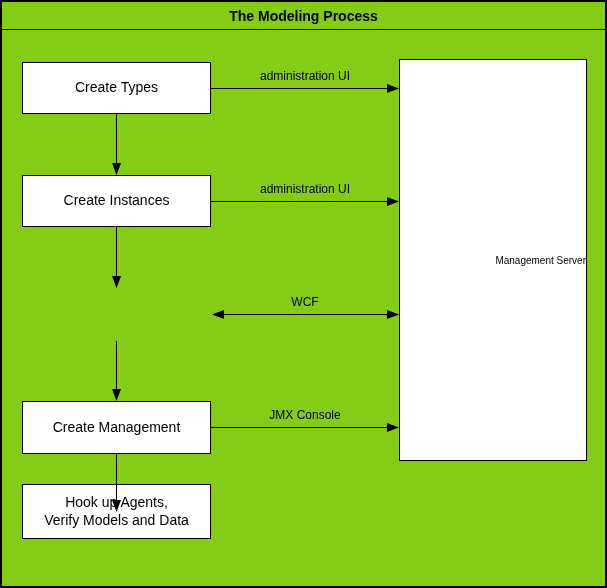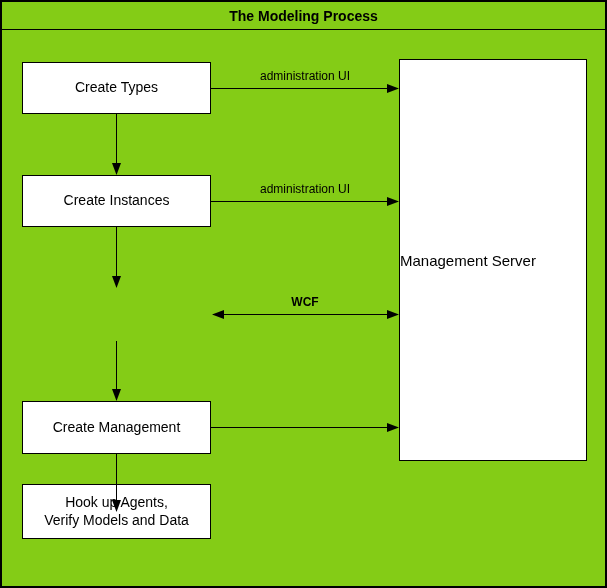--- a/index.html
+++ b/index.html
@@ -59,42 +59,42 @@
     position: absolute;
     left: 397px;
     top: 57px;
     width: 188px;
     height: 402px;
     box-sizing: border-box;
     border: 1px solid #000000;
     background: #ffffff;
     display: flex;
     align-items: center;
-    justify-content: flex-start;
+    justify-content: flex-end;
     text-align: center;
-    font-size: 15px;
+    font-size: 10px;
   }
   .arrows-layer {
     position: absolute;
     top: 0;
     left: 0;
     width: 607px;
     height: 588px;
     pointer-events: none;
   }
   .conn-label {
     position: absolute;
     left: 208px;
     width: 190px;
     text-align: center;
     font-size: 12px;
   }
   .conn-label-0 { top: 67px; }
   .conn-label-1 { top: 180px; }
-  .conn-label-2 { top: 293px; font-weight: bold; }
+  .conn-label-2 { top: 293px; }
   .conn-label-3 { top: 406px; }
 </style>
 </head>
 <body>
 
 <div class="canvas">
 
   <div class="diagram-title">The Modeling Process</div>
   <div class="title-divider"></div>
 
@@ -146,14 +146,15 @@
       <line x1="211" y1="312.5" x2="396" y2="312.5" marker-start="url(#arrowhead)" marker-end="url(#arrowhead)"></line>
     </g>
     <g stroke="#000000" stroke-width="1">
       <line x1="209" y1="425.5" x2="396" y2="425.5" marker-end="url(#arrowhead)"></line>
     </g>
   </svg>
 
   <div class="conn-label conn-label-0">administration UI</div>
   <div class="conn-label conn-label-1">administration UI</div>
   <div class="conn-label conn-label-2">WCF</div>
+  <div class="conn-label conn-label-3">JMX Console</div>
 
 </div>
 
 </body></html>

